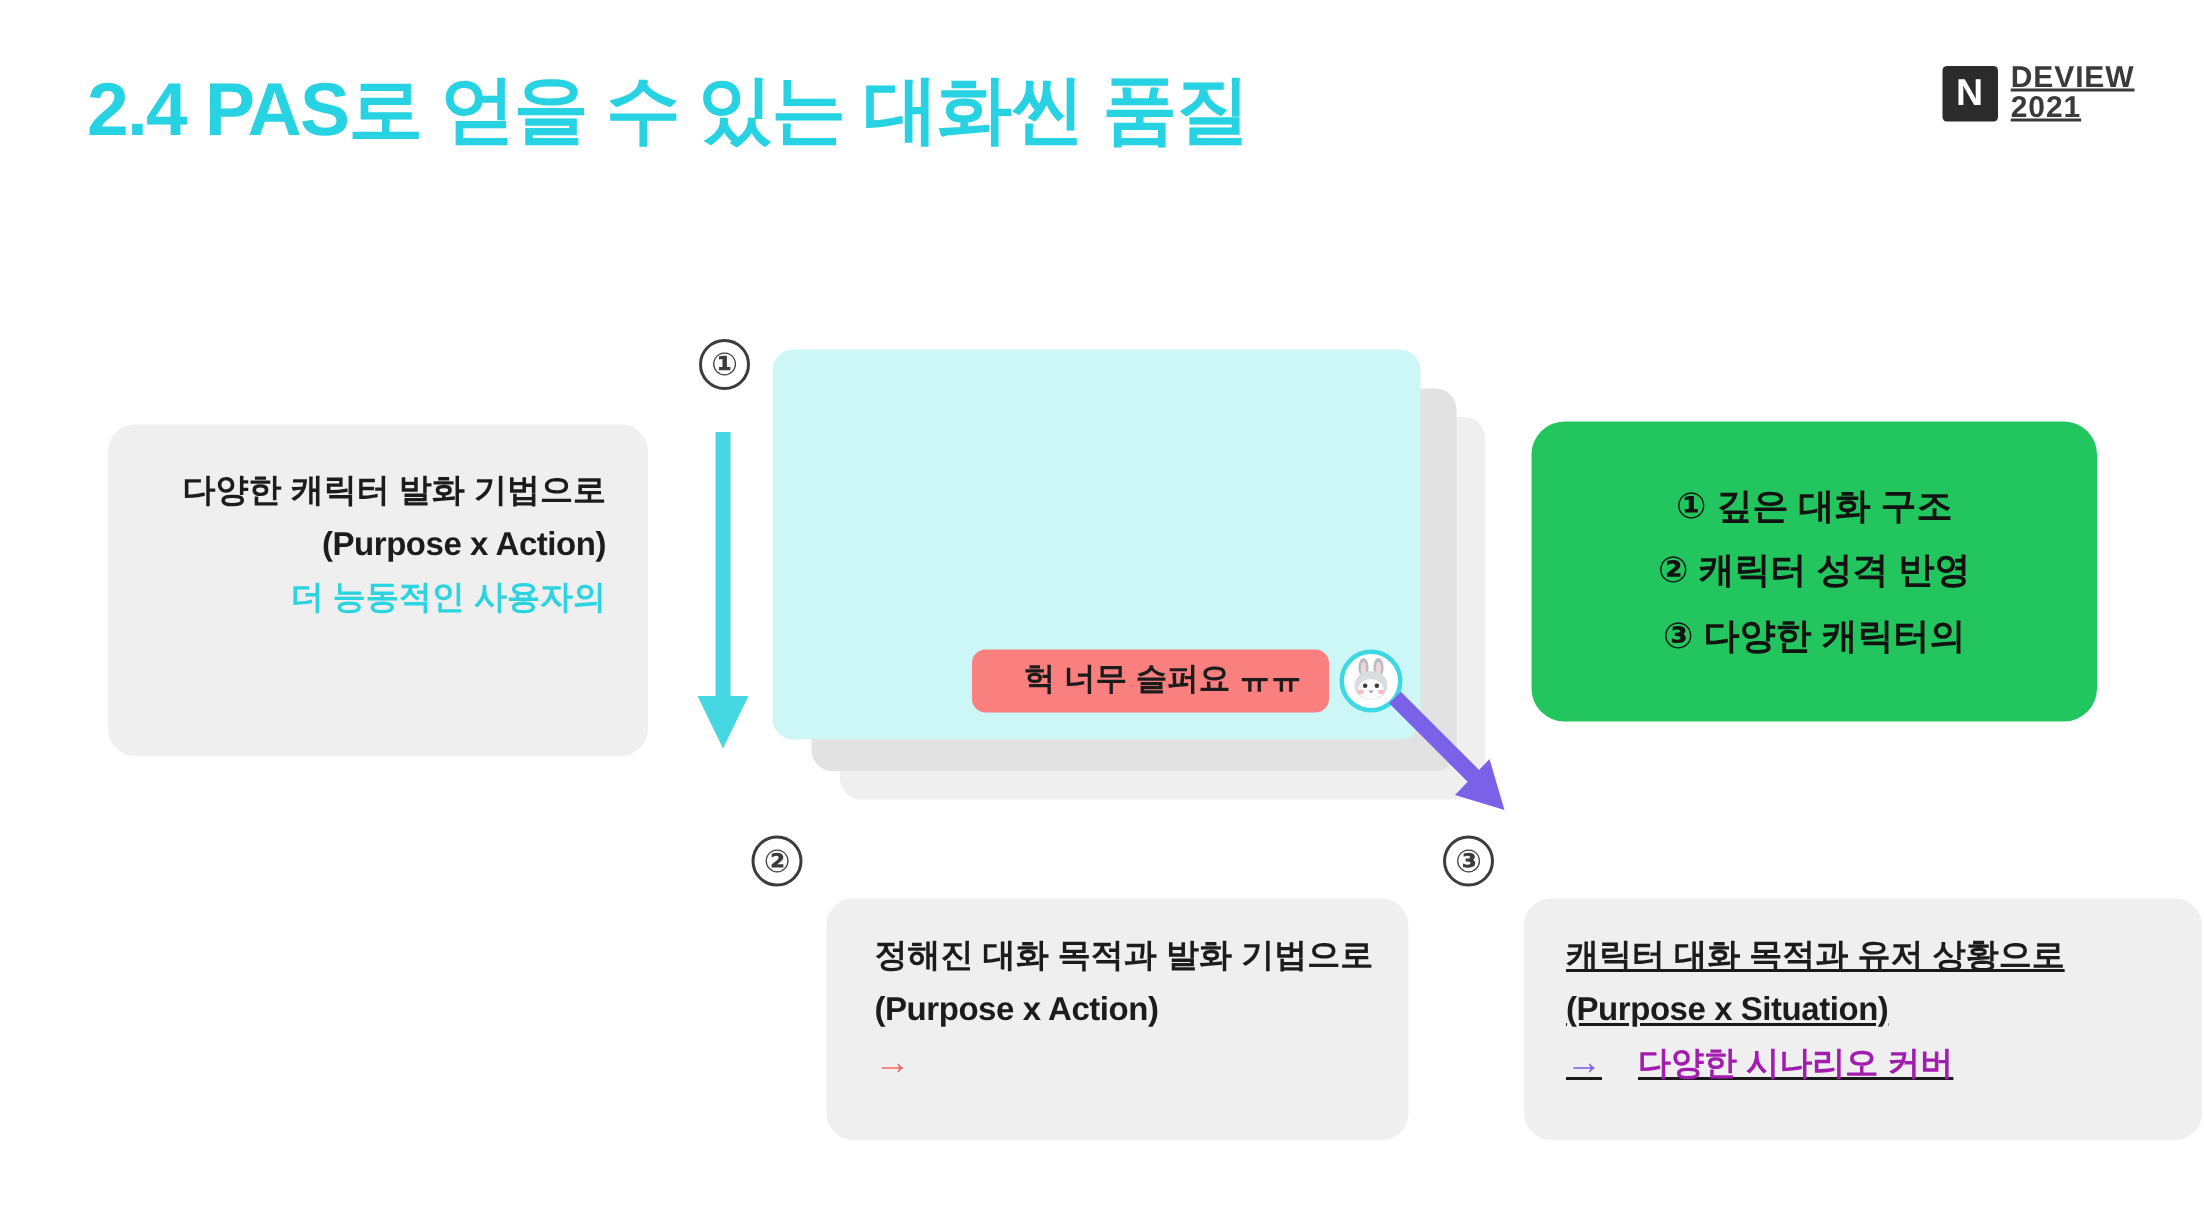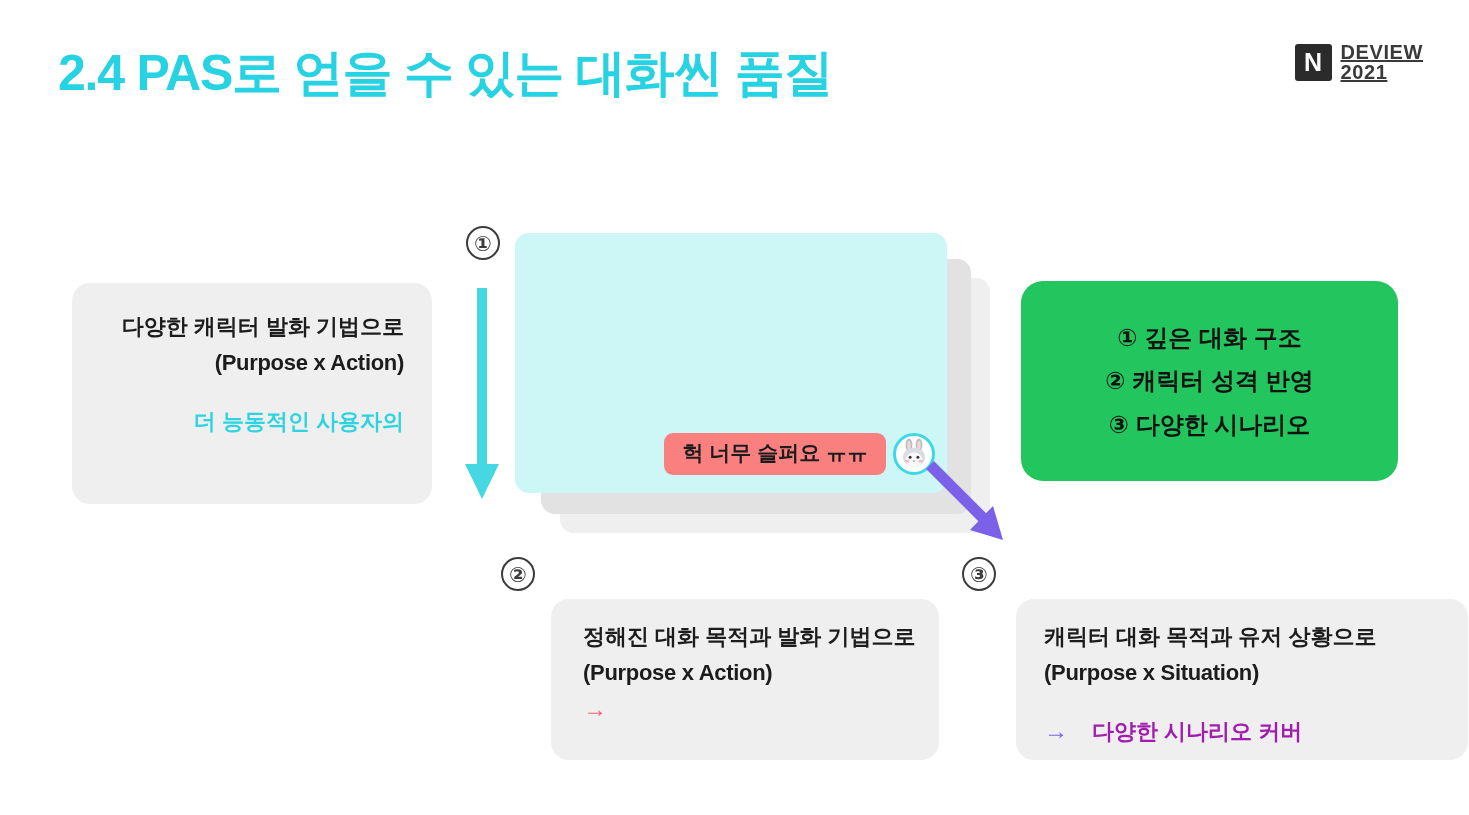--- a/index.html
+++ b/index.html
@@ -83,21 +83,20 @@
   }
   .arrow-glyph {
     font-size: 24px;
     font-weight: 700;
     line-height: 1.62;
   }
   .arrow-text {
     font-size: 22px;
     font-weight: 700;
     line-height: 1.62;
-    margin-top: 24px;
   }
 
   
   #left-box {
     left: 72px;
     top: 283px;
     width: 360px;
     height: 221px;
     padding: 26px 28px 0 0;
   }
@@ -142,20 +141,21 @@
   #center-box .arrow-glyph { color: #F4676B; margin-right: 24px; }
   #center-box .arrow-text { color: #F4676B; }
 
   
   #right-box {
     left: 1016px;
     top: 599px;
     width: 452px;
     height: 161px;
     padding: 20px 0 0 28px;
+    text-decoration: underline;
   }
   #right-box .arrow-glyph { color: #7B61E8; margin-right: 24px; }
   #right-box .arrow-text { color: #a21caf; }
 
   
   #card-stack {
     position: absolute;
     left: 515px;
     top: 233px;
     width: 490px;
@@ -192,21 +192,21 @@
     position: absolute;
     right: 12px;
     bottom: 18px;
     display: flex;
     align-items: center;
     gap: 7px;
   }
   #chat-bubble {
     background: #FA8080;
     border-radius: 9px;
-    padding: 8px 18px 10px 18px;
+    padding: 8px 18px 10px 34px;
     font-size: 21px;
     font-weight: 700;
     color: #1c1c1c;
     white-space: nowrap;
     line-height: 1.1;
   }
   #chat-avatar {
     width: 42px;
     height: 42px;
     border-radius: 50%;
@@ -305,21 +305,21 @@
 <div id="arrow-diagonal">
   <svg width="88" height="88" viewBox="0 0 88 88" aria-hidden="true">
     <line x1="5" y1="5" x2="60" y2="60" stroke="#7B61E8" stroke-width="11" stroke-linecap="butt"></line>
     <path d="M78 80 L45 70 L68 46 Z" fill="#7B61E8"></path>
   </svg>
 </div>
 
 <div id="result-box">
   <div class="result-line">① 깊은 대화 구조</div>
   <div class="result-line">② 캐릭터 성격 반영</div>
-  <div class="result-line">③ 다양한 시나리오</div>
+  <div class="result-line">③ 다양한 캐릭터의</div>
 </div>
 
 <div class="gray-box" id="center-box">
   <div class="box-line">정해진 대화 목적과 발화 기법으로</div>
   <div class="box-line latin">(Purpose x Action)</div>
   <div class="arrow-line">
     <span class="arrow-glyph">→</span>
   </div>
 </div>
 

